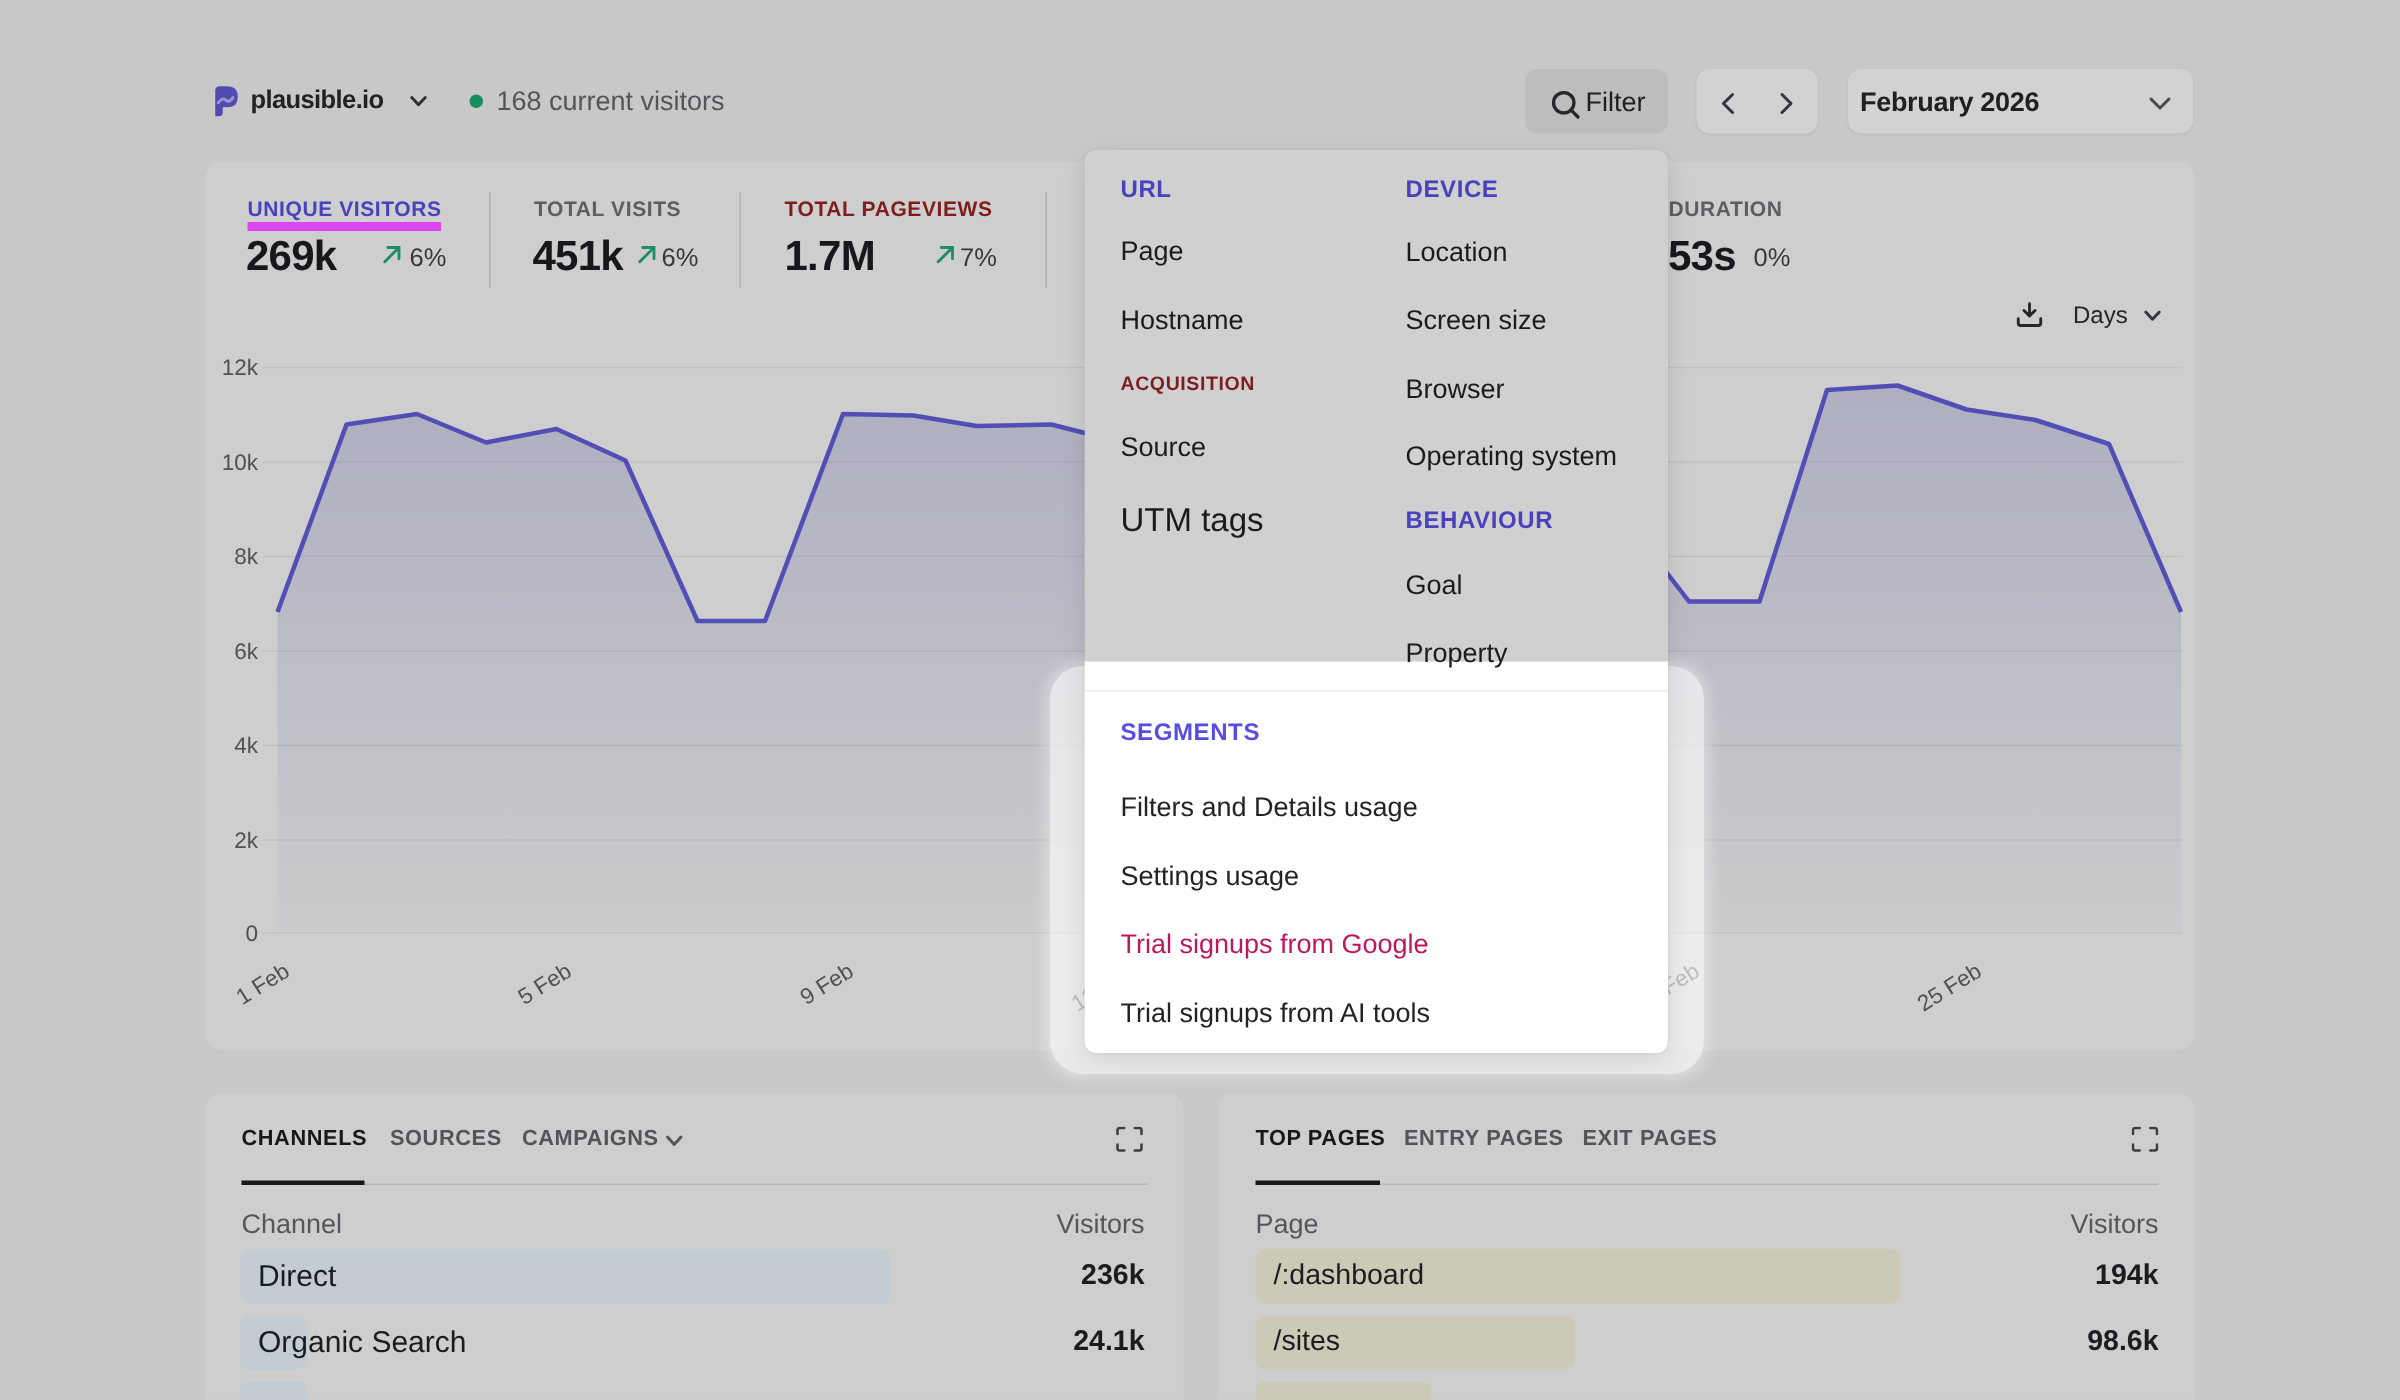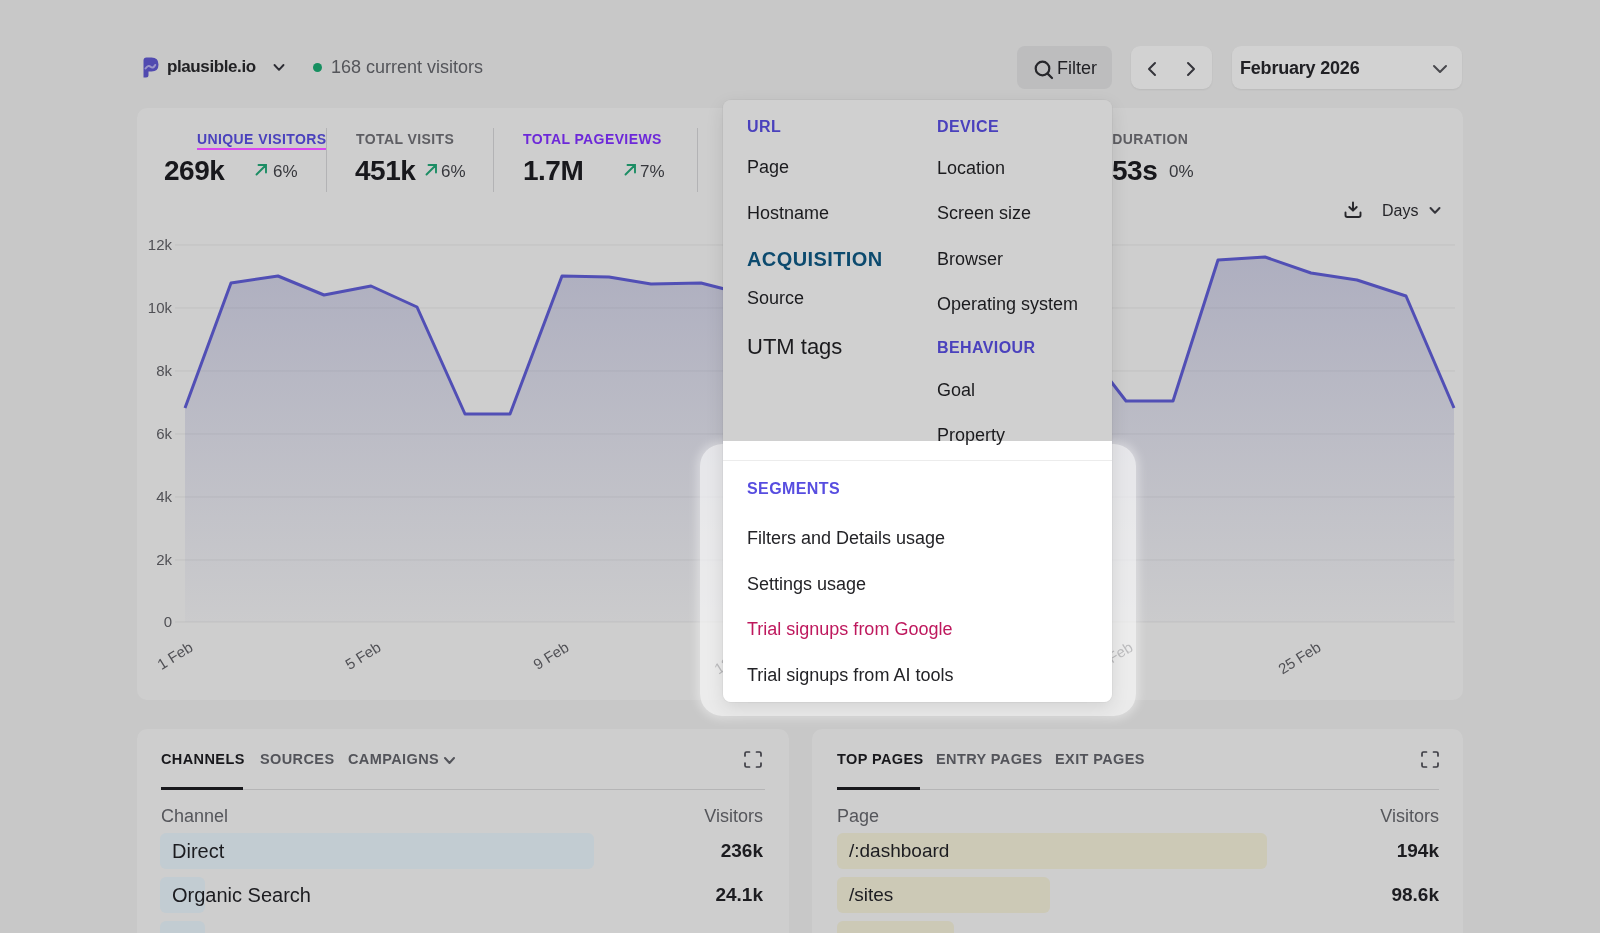--- a/index.html
+++ b/index.html
@@ -43,37 +43,37 @@
   <div class="abs" style="left:1232px;top:46px;width:230px;height:43px;border-radius:9px;background:#d2d2d2;box-shadow:0 1px 2px rgba(0,0,0,0.07);"></div>
   <div class="abs" style="left:1240px;top:58px;font-size:18px;font-weight:700;letter-spacing:-0.2px;color:#202024;">February 2026</div>
   <svg class="abs" style="left:1432px;top:63px;" width="16" height="12" viewBox="0 0 16 12">
       <path d="M2 3 L8 9 L14 3" stroke="#48484d" stroke-width="2" fill="none" stroke-linecap="round" stroke-linejoin="round"></path>
     </svg>
 </div>
 
 <div class="abs card" style="left:137px;top:108px;width:1326px;height:592px;"></div>
 
 <div class="abs" id="stats" style="left:137px;top:108px;width:1326px;height:120px;">
-  <div class="abs caps" style="left:28px;top:23px;font-size:14px;color:#4a41bd;border-bottom:2px solid #d946ef;padding-bottom:1px;margin-left:32px;">UNIQUE VISITORS</div>
+  <div class="abs caps" style="left:28px;top:23px;font-size:14px;color:#4a41bd;border-bottom:6px solid #d946ef;padding-bottom:1px;">UNIQUE VISITORS</div>
   <div class="abs" style="left:27px;top:47px;font-size:28px;font-weight:700;letter-spacing:-0.5px;color:#18181c;">269k</div>
   <svg class="abs" style="left:117px;top:55px;" width="15" height="14" viewBox="0 0 15 14">
       <path d="M2.5 11.5 L11.5 2.5 M4.5 2 L12 2 L12 9.5" stroke="#1c8d64" stroke-width="1.9" fill="none" stroke-linecap="round"></path>
     </svg>
   <div class="abs" style="left:136px;top:54px;font-size:17px;color:#37383d;">6%</div>
   <div class="abs" style="left:189px;top:20px;width:1px;height:64px;background:#b3b3b5;"></div>
 
   <div class="abs caps" style="left:219px;top:23px;font-size:14px;color:#5d5d62;">TOTAL VISITS</div>
   <div class="abs" style="left:218px;top:47px;font-size:28px;font-weight:700;letter-spacing:-0.5px;color:#18181c;">451k</div>
   <svg class="abs" style="left:287px;top:55px;" width="15" height="14" viewBox="0 0 15 14">
       <path d="M2.5 11.5 L11.5 2.5 M4.5 2 L12 2 L12 9.5" stroke="#1c8d64" stroke-width="1.9" fill="none" stroke-linecap="round"></path>
     </svg>
   <div class="abs" style="left:304px;top:54px;font-size:17px;color:#37383d;">6%</div>
   <div class="abs" style="left:356px;top:20px;width:1px;height:64px;background:#b3b3b5;"></div>
 
-  <div class="abs caps" style="left:386px;top:23px;font-size:14px;color:#6d28d9;">TOTAL PAGEVIEWS</div>
+  <div class="abs caps" style="left:386px;top:23px;font-size:14px;color:#7f1d1d;">TOTAL PAGEVIEWS</div>
   <div class="abs" style="left:386px;top:47px;font-size:28px;font-weight:700;letter-spacing:-0.5px;color:#18181c;">1.7M</div>
   <svg class="abs" style="left:486px;top:55px;" width="15" height="14" viewBox="0 0 15 14">
       <path d="M2.5 11.5 L11.5 2.5 M4.5 2 L12 2 L12 9.5" stroke="#1c8d64" stroke-width="1.9" fill="none" stroke-linecap="round"></path>
     </svg>
   <div class="abs" style="left:503px;top:54px;font-size:17px;color:#37383d;">7%</div>
   <div class="abs" style="left:560px;top:20px;width:1px;height:64px;background:#b3b3b5;"></div>
 
   <div class="abs caps" style="left:934px;top:23px;font-size:14px;color:#5d5d62;">VISIT DURATION</div>
   <div class="abs" style="left:975px;top:47px;font-size:28px;font-weight:700;letter-spacing:-0.5px;color:#18181c;">53s</div>
   <div class="abs" style="left:1032px;top:54px;font-size:17px;color:#37383d;">0%</div>
@@ -178,21 +178,21 @@
 <div class="abs" style="left:700px;top:444px;width:436px;height:272px;border-radius:22px;background:rgba(255,255,255,0.62);box-shadow:0 0 10px 3px rgba(255,255,255,0.4);"></div>
 
 <div class="abs" id="menu" style="left:723px;top:100px;width:389px;height:602px;border-radius:8px;overflow:hidden;box-shadow:0 6px 18px rgba(0,0,0,0.10), 0 0 0 1px rgba(0,0,0,0.03);padding-left:21px;">
   <div class="abs" style="left:0;top:0;width:389px;height:341px;background:#d0d0d0;"></div>
   <div class="abs" style="left:0;top:341px;width:389px;height:261px;background:#ffffff;"></div>
   <div class="abs" style="left:0;top:360px;width:389px;height:1px;background:#ececec;"></div>
 
   <div class="abs caps" style="left:24px;top:18px;font-size:16px;color:#4a41bd;">URL</div>
   <div class="abs" style="left:24px;top:57px;font-size:18px;color:#1b1b1e;">Page</div>
   <div class="abs" style="left:24px;top:103px;font-size:18px;color:#1b1b1e;">Hostname</div>
-  <div class="abs caps" style="left:24px;top:148px;font-size:20px;color:#0c4a6e;">ACQUISITION</div>
+  <div class="abs caps" style="left:24px;top:148px;font-size:13px;color:#7f1d1d;">ACQUISITION</div>
   <div class="abs" style="left:24px;top:188px;font-size:18px;color:#1b1b1e;">Source</div>
   <div class="abs" style="left:24px;top:234px;font-size:22px;color:#1b1b1e;">UTM tags</div>
 
   <div class="abs caps" style="left:214px;top:18px;font-size:16px;color:#4a41bd;">DEVICE</div>
   <div class="abs" style="left:214px;top:58px;font-size:18px;color:#1b1b1e;">Location</div>
   <div class="abs" style="left:214px;top:103px;font-size:18px;color:#1b1b1e;">Screen size</div>
   <div class="abs" style="left:214px;top:149px;font-size:18px;color:#1b1b1e;">Browser</div>
   <div class="abs" style="left:214px;top:194px;font-size:18px;color:#1b1b1e;">Operating system</div>
   <div class="abs caps" style="left:214px;top:239px;font-size:16px;color:#4a41bd;">BEHAVIOUR</div>
   <div class="abs" style="left:214px;top:280px;font-size:18px;color:#1b1b1e;">Goal</div>

